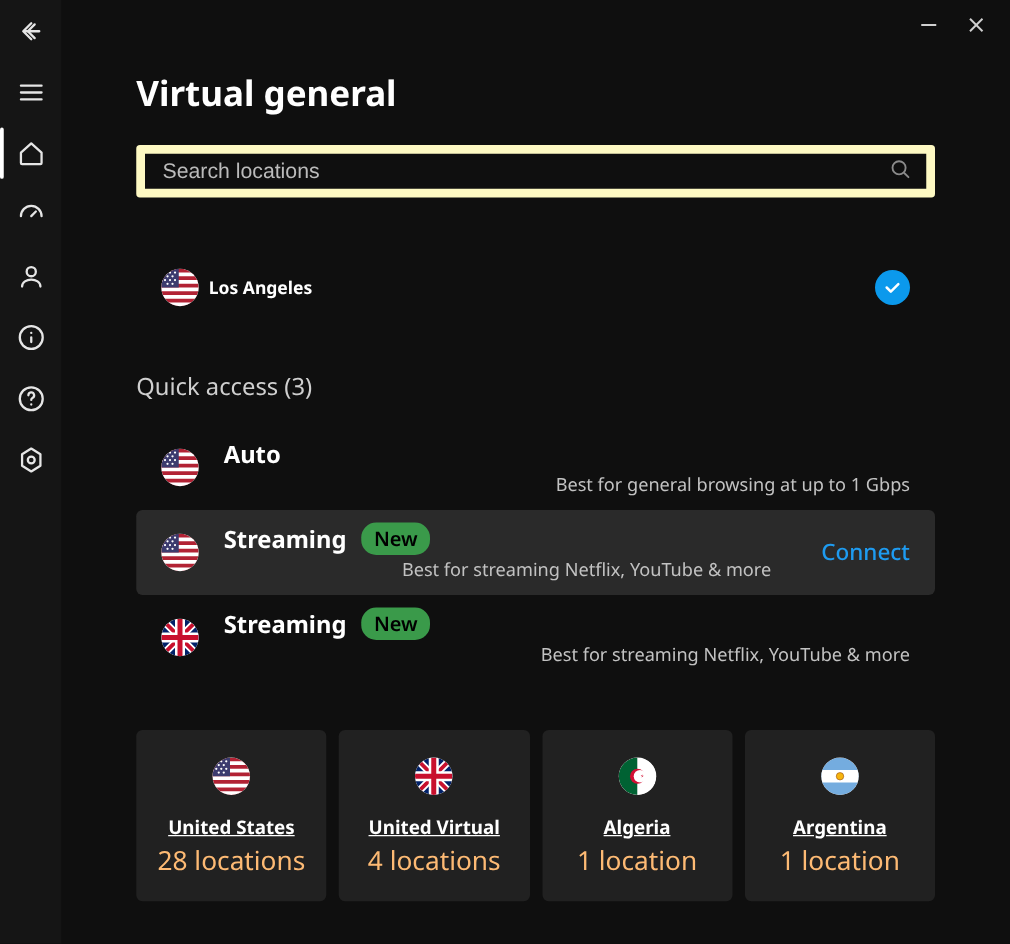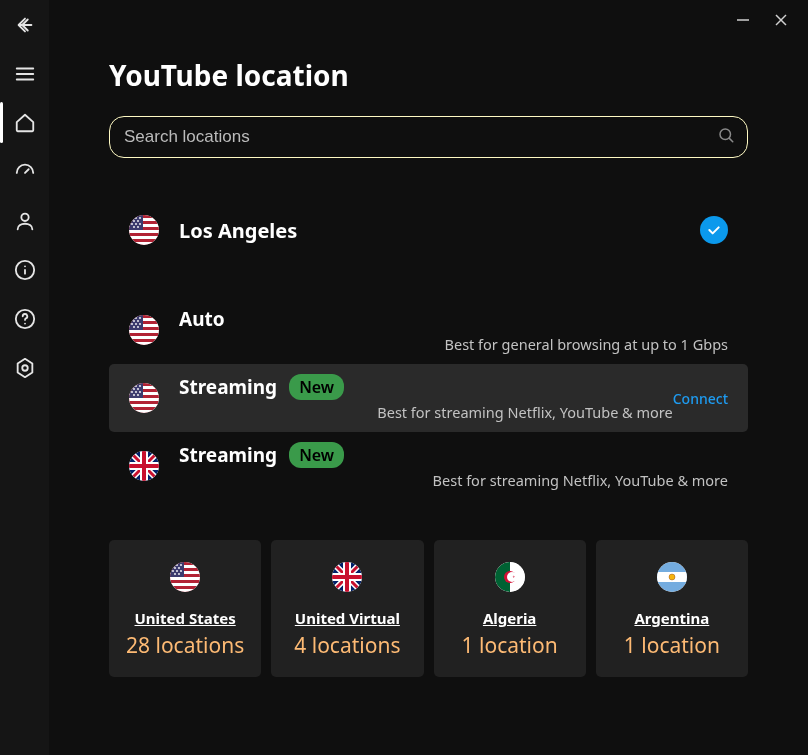--- a/index.html
+++ b/index.html
@@ -61,22 +61,22 @@
   }
   .content {
     padding: 0 60px 0 60px;
   }
   .page-title {
     font-size: 28px;
     font-weight: 700;
     margin: 14px 0 22px 0;
   }
   .search-wrap {
-    border: 1px solid #fef9c3;
-    border-radius: 15px;
+    border: 7px solid #fef9c3;
+    border-radius: 3px;
     height: 42px;
     display: flex;
     align-items: center;
     padding: 0 12px 0 14px;
     margin-bottom: 50px;
   }
   .search-input {
     flex: 1;
     background: transparent;
     border: none;
@@ -97,22 +97,22 @@
   .flag {
     width: 30px;
     height: 30px;
     border-radius: 50%;
     flex-shrink: 0;
     overflow: hidden;
     position: relative;
     background: #ddd;
   }
   .current-loc .loc-name {
-    margin-left: 20px;
-    font-size: 20px;
+    margin-left: 8px;
+    font-size: 14px;
     font-weight: 700;
     flex: 1;
   }
   .check-badge {
     width: 28px;
     height: 28px;
     border-radius: 50%;
     background: #0b99ec;
     display: flex;
     align-items: center;
@@ -137,21 +137,21 @@
   .qa-title { font-size: 19px; font-weight: 700; }
   .badge-new {
     background: #3a9a4a;
     color: #000000;
     font-size: 16px;
     font-weight: 600;
     padding: 2px 10px;
     border-radius: 12px;
   }
   .qa-sub { font-size: 14.5px; color: #c2c2c2; margin-top: 2px; margin-left: 45px; }
-  .connect-link { color: #1e9bf0; font-size: 14px; font-weight: 500; cursor: pointer; }
+  .connect-link { color: #1e9bf0; font-size: 18px; font-weight: 500; cursor: pointer; margin-left: 40px; }
   .grid {
     display: grid;
     grid-template-columns: repeat(4, 1fr);
     gap: 10px;
     margin-top: 18px;
   }
   .loc-card {
     background: #212121;
     border-radius: 5px;
     padding: 22px 8px 18px 8px;
@@ -232,21 +232,21 @@
     </span>
     <span class="titlebar-btn">
       <svg width="14" height="14" viewBox="0 0 14 14">
           <line x1="2" y1="2" x2="12" y2="12" stroke="#d0d0d0" stroke-width="1.5"></line>
           <line x1="12" y1="2" x2="2" y2="12" stroke="#d0d0d0" stroke-width="1.5"></line>
         </svg>
     </span>
   </div>
 
   <div class="content">
-    <h1 class="page-title">YouTube location</h1>
+    <h1 class="page-title">Virtual general</h1>
 
     <div class="search-wrap">
       <input class="search-input" type="text" placeholder="Search locations" style="">
       <span class="search-icon">
         <svg width="18" height="18" viewBox="0 0 24 24" fill="none" stroke="#8a8a8a" stroke-width="2" stroke-linecap="round">
             <circle cx="11" cy="11" r="7"></circle>
             <line x1="21" y1="21" x2="16.5" y2="16.5"></line>
           </svg>
       </span>
     </div>
@@ -285,20 +285,21 @@
           </svg>
         </span>
       <span class="loc-name">Los Angeles</span>
       <span class="check-badge">
         <svg width="16" height="16" viewBox="0 0 24 24" fill="none" stroke="#fff" stroke-width="3" stroke-linecap="round" stroke-linejoin="round">
             <polyline points="5 12 10 17 19 8"></polyline>
           </svg>
       </span>
     </div>
 
+    <div class="section-head">Quick access (3)</div>
 
     <div class="qa-list">
       <div class="qa-item">
         <span class="flag">
             <svg viewBox="0 0 30 30">
               <defs>
                 <clipPath id="cu">
                   <circle cx="15" cy="15" r="15"></circle>
                 </clipPath>
               </defs>

